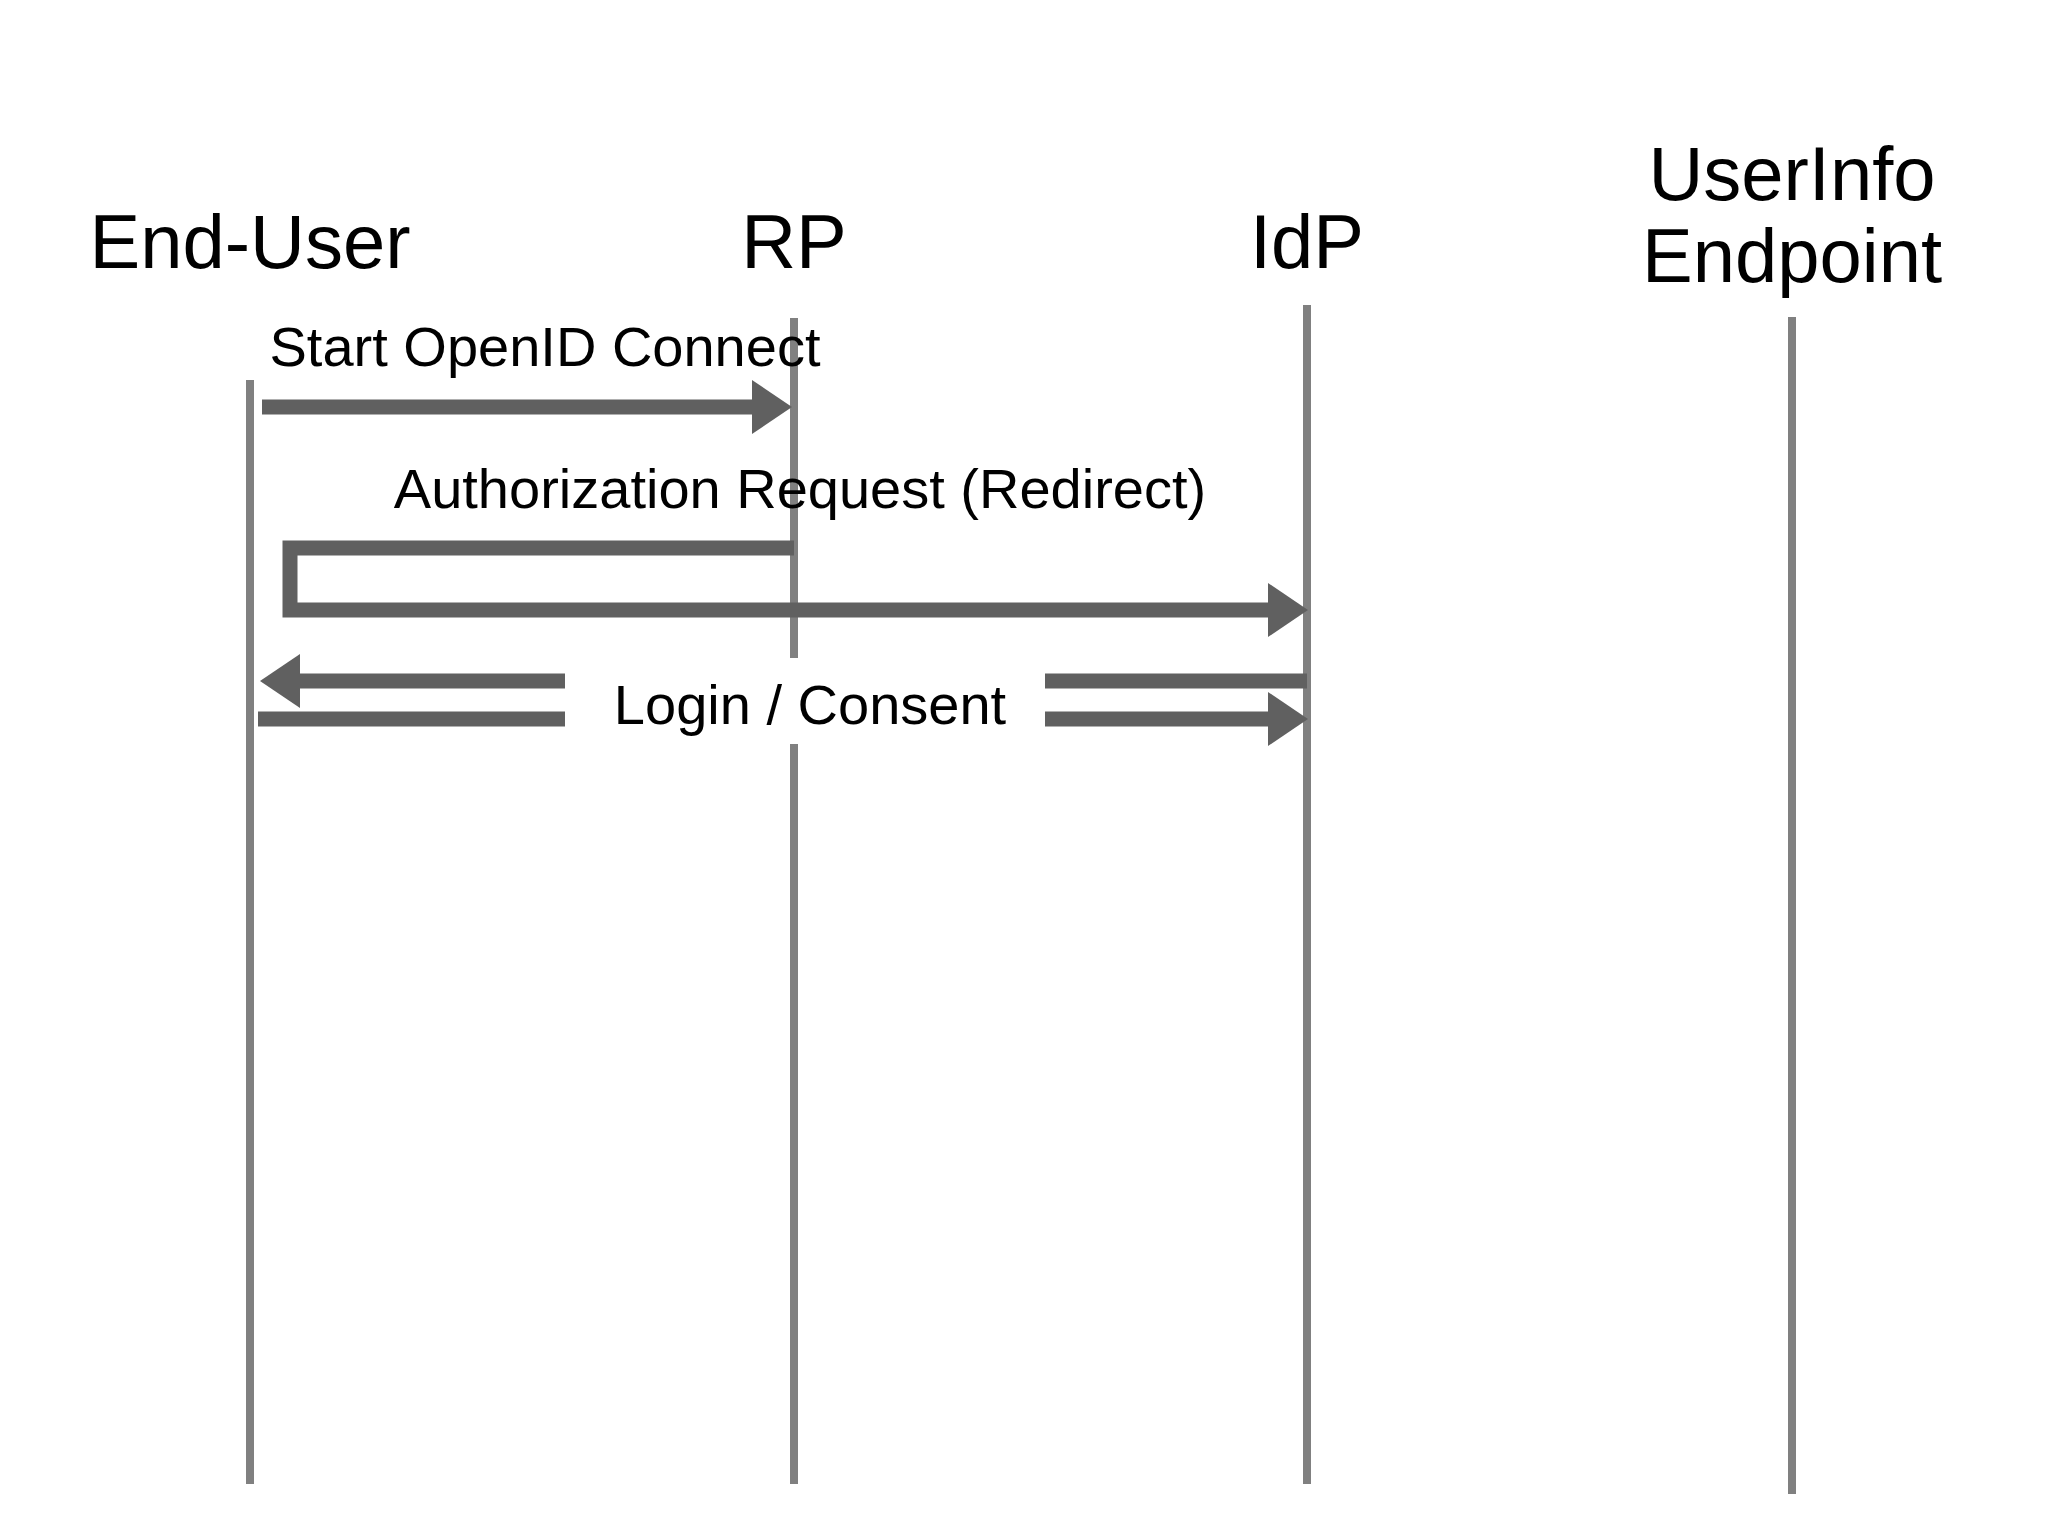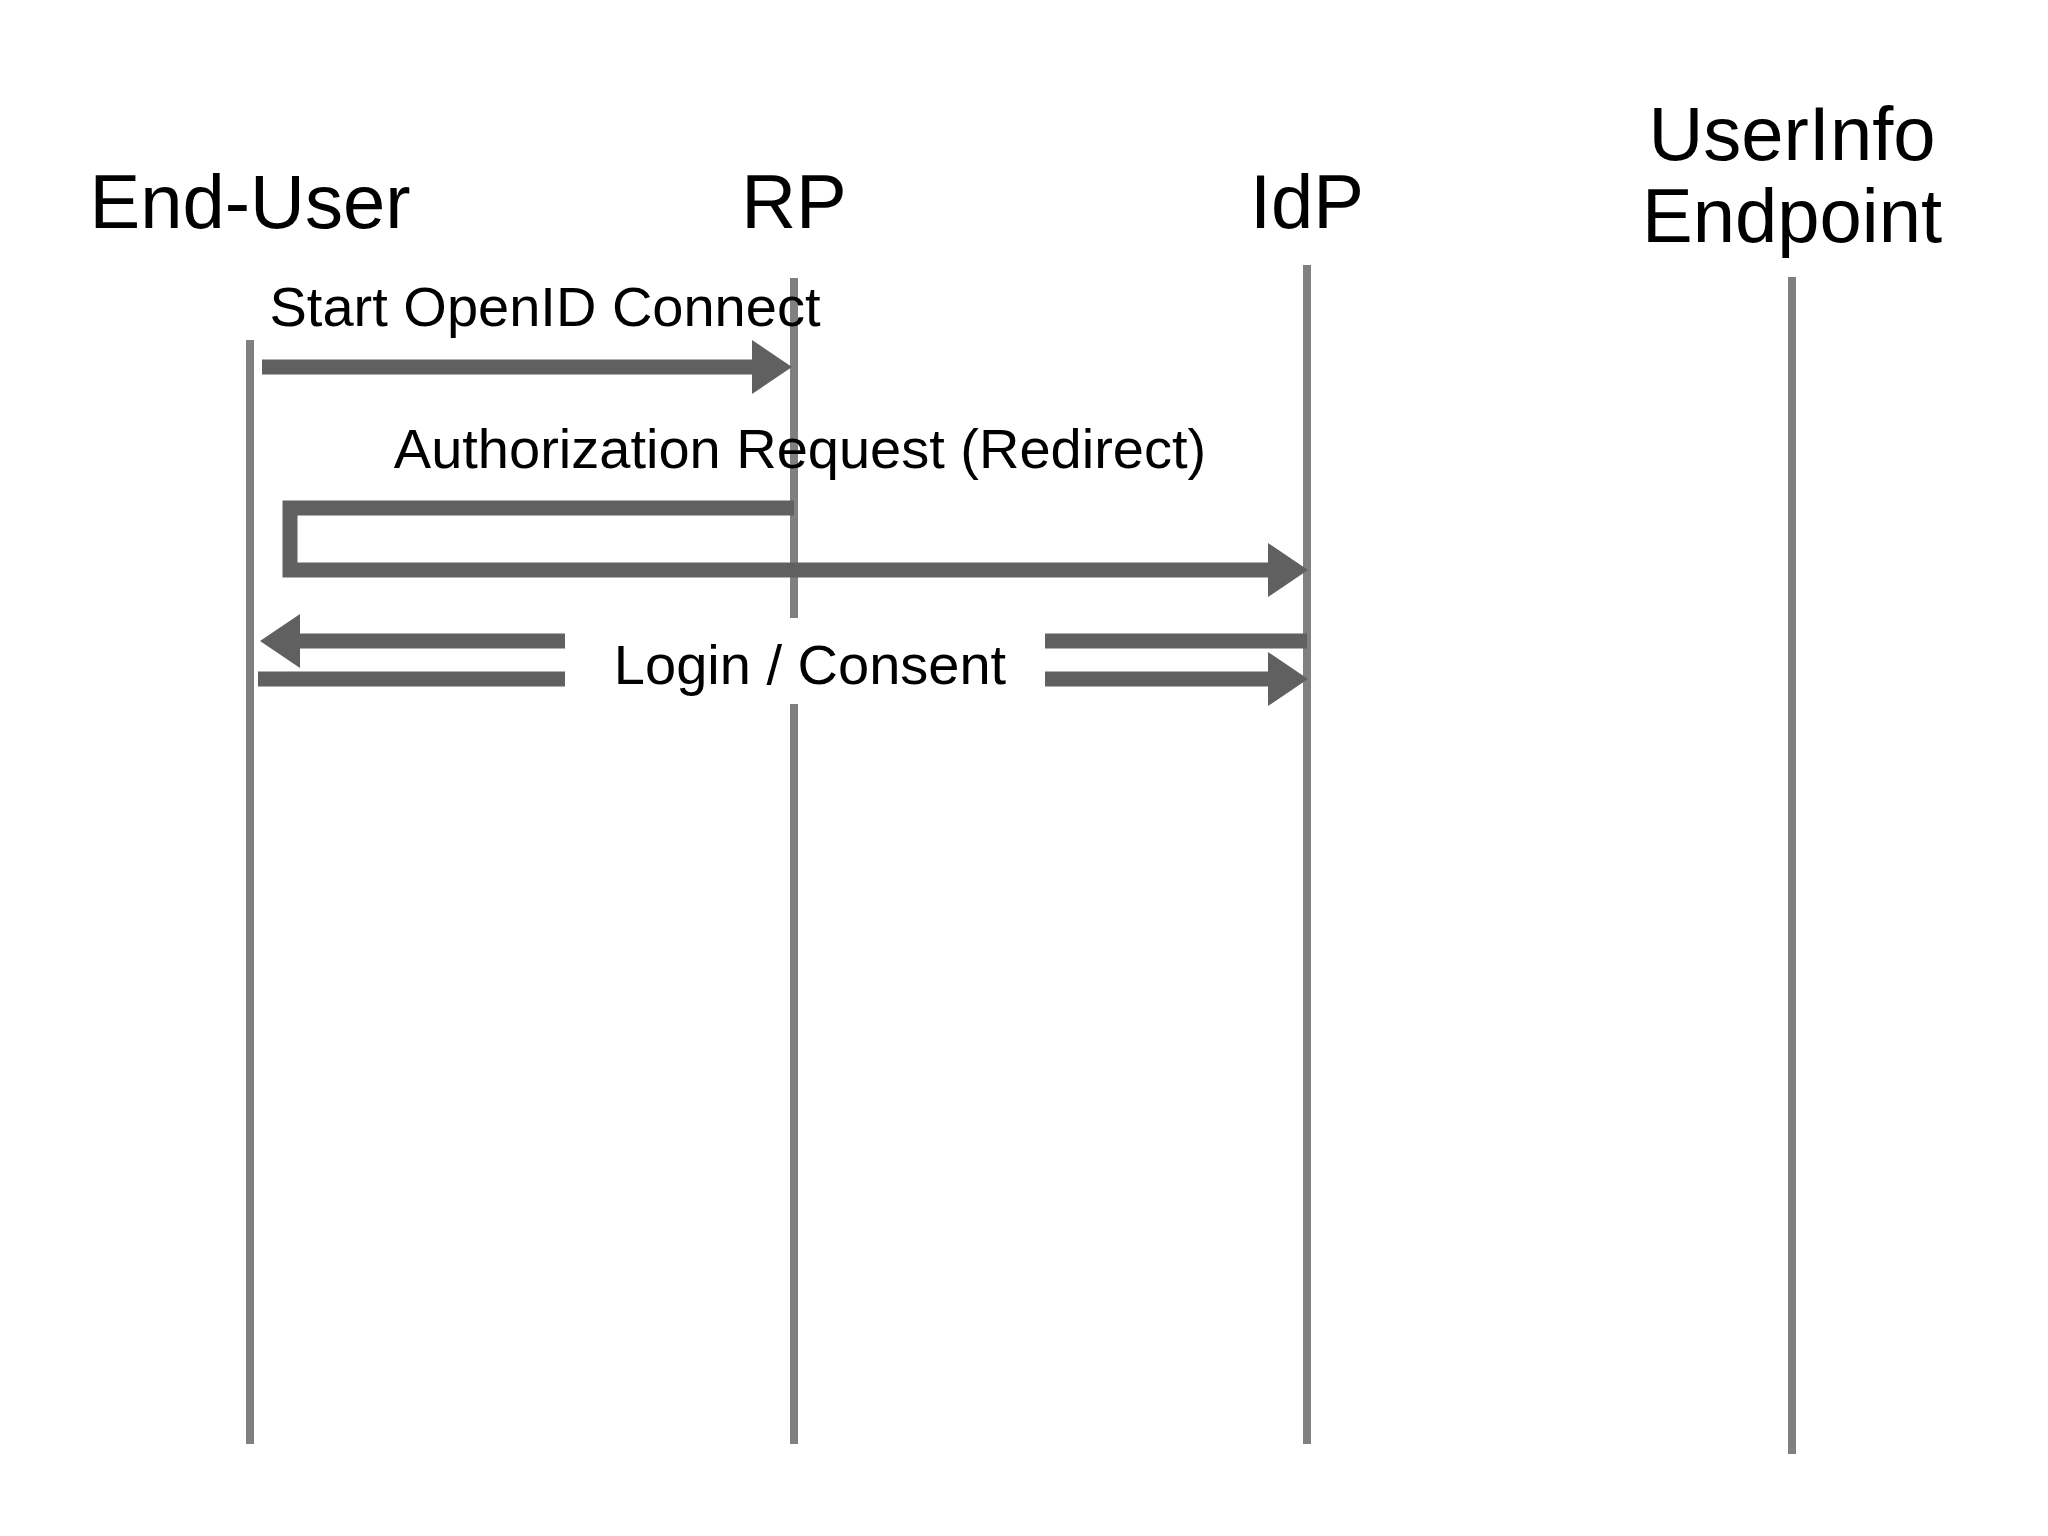--- a/index.html
+++ b/index.html
@@ -11,20 +11,21 @@
     width: 2048px;
     height: 1536px;
     overflow: hidden;
     font-family: "Liberation Sans", sans-serif;
   }
   #canvas {
     position: relative;
     width: 2048px;
     height: 1280px;
     background: #ffffff;
+    margin-top: 40px;
   }
   #diagram-svg {
     position: absolute;
     left: 0;
     top: 0;
     width: 2048px;
     height: 1536px;
     display: block;
   }
   .participant-label {

